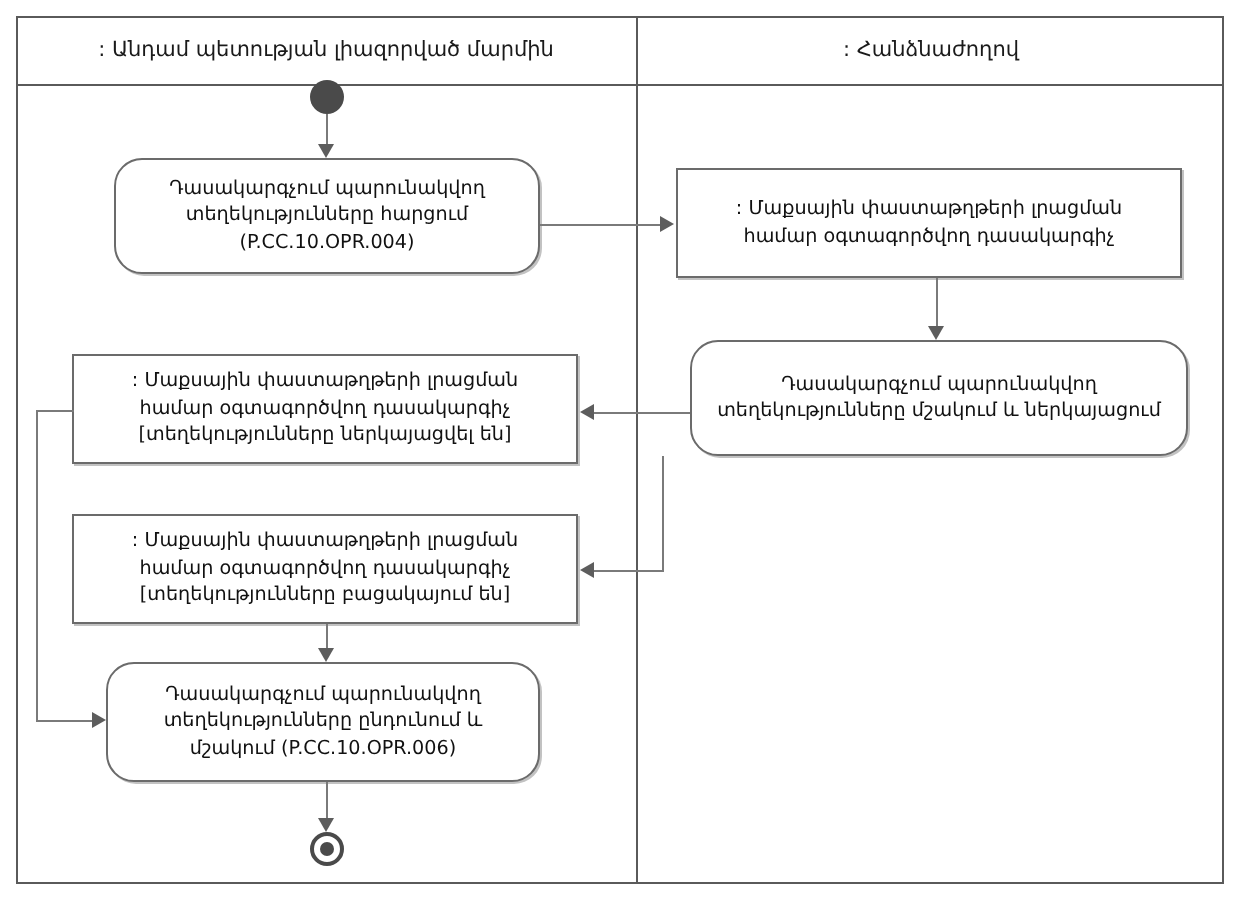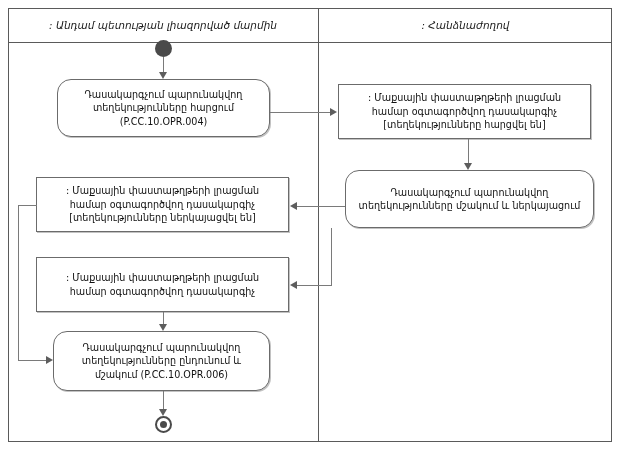--- a/index.html
+++ b/index.html
@@ -44,21 +44,20 @@
   }
   .lane-title {
     position: absolute;
     top: 8px;
     height: 34px;
     line-height: 34px;
     text-align: center;
     font-size: 10.5px;
     color: #1a1a1a;
     white-space: nowrap;
-    font-style: italic;
   }
   .lane-title.left  { left: 8px;   width: 310px; }
   .lane-title.right { left: 319px; width: 293px; }
 
   
   .node {
     position: absolute;
     box-sizing: border-box;
     display: flex;
     align-items: center;
@@ -156,21 +155,20 @@
       <span>Դասակարգչում պարունակվող</span>
       <span>տեղեկությունները հարցում</span>
       <span>(P.CC.10.OPR.004)</span>
     </div>
   </div>
 
   <div class="node objnode" style="left:338px; top:84px; width:253px; height:55px;">
     <div>
       <span>: Մաքսային փաստաթղթերի լրացման</span>
       <span>համար օգտագործվող դասակարգիչ</span>
-      <span>[տեղեկությունները հարցվել են]</span>
     </div>
   </div>
 
   <div class="node action" style="left:345px; top:170px; width:249px; height:58px;">
     <div>
       <span>Դասակարգչում պարունակվող</span>
       <span>տեղեկությունները մշակում և ներկայացում</span>
     </div>
   </div>
 
@@ -179,20 +177,21 @@
       <span>: Մաքսային փաստաթղթերի լրացման</span>
       <span>համար օգտագործվող դասակարգիչ</span>
       <span>[տեղեկությունները ներկայացվել են]</span>
     </div>
   </div>
 
   <div class="node objnode" style="left:36px; top:257px; width:253px; height:55px;">
     <div>
       <span>: Մաքսային փաստաթղթերի լրացման</span>
       <span>համար օգտագործվող դասակարգիչ</span>
+      <span>[տեղեկությունները բացակայում են]</span>
     </div>
   </div>
 
   <div class="node action" style="left:53px; top:331px; width:217px; height:60px;">
     <div>
       <span>Դասակարգչում պարունակվող</span>
       <span>տեղեկությունները ընդունում և</span>
       <span>մշակում (P.CC.10.OPR.006)</span>
     </div>
   </div>

